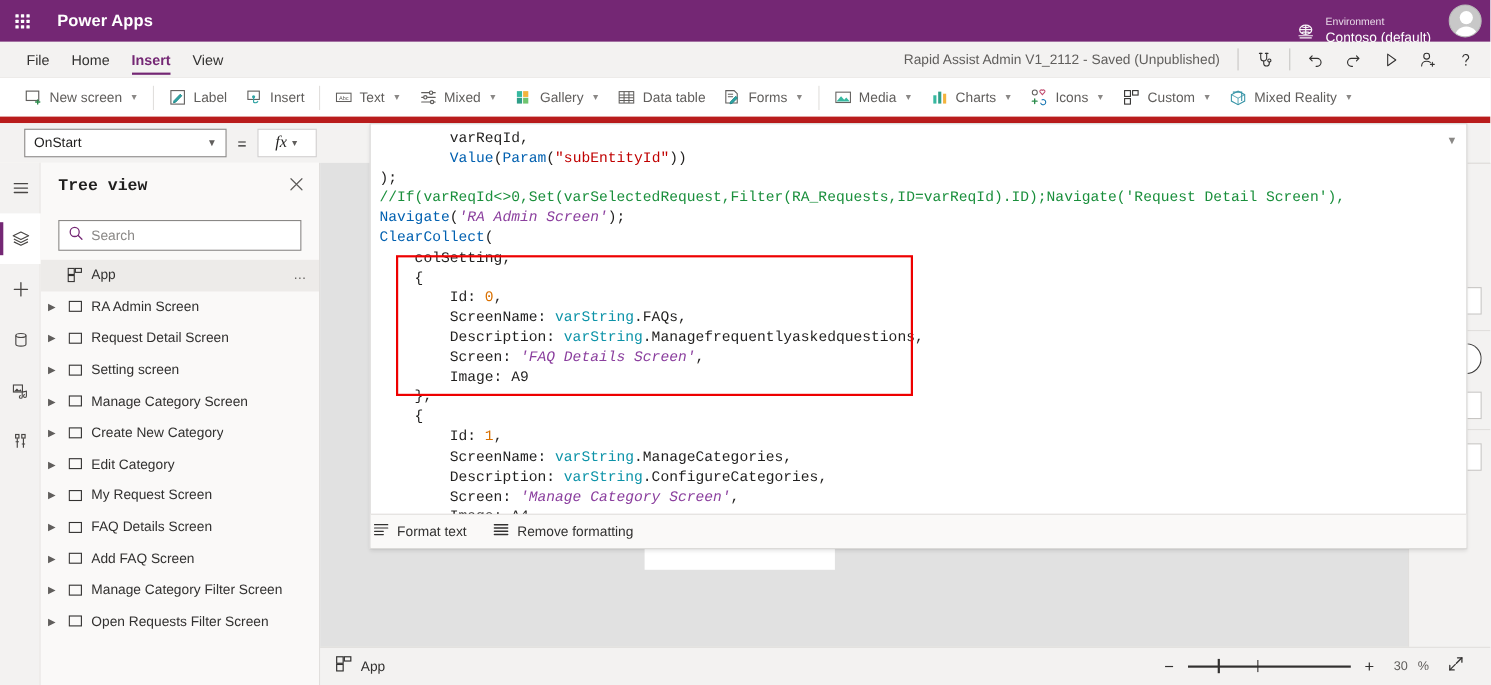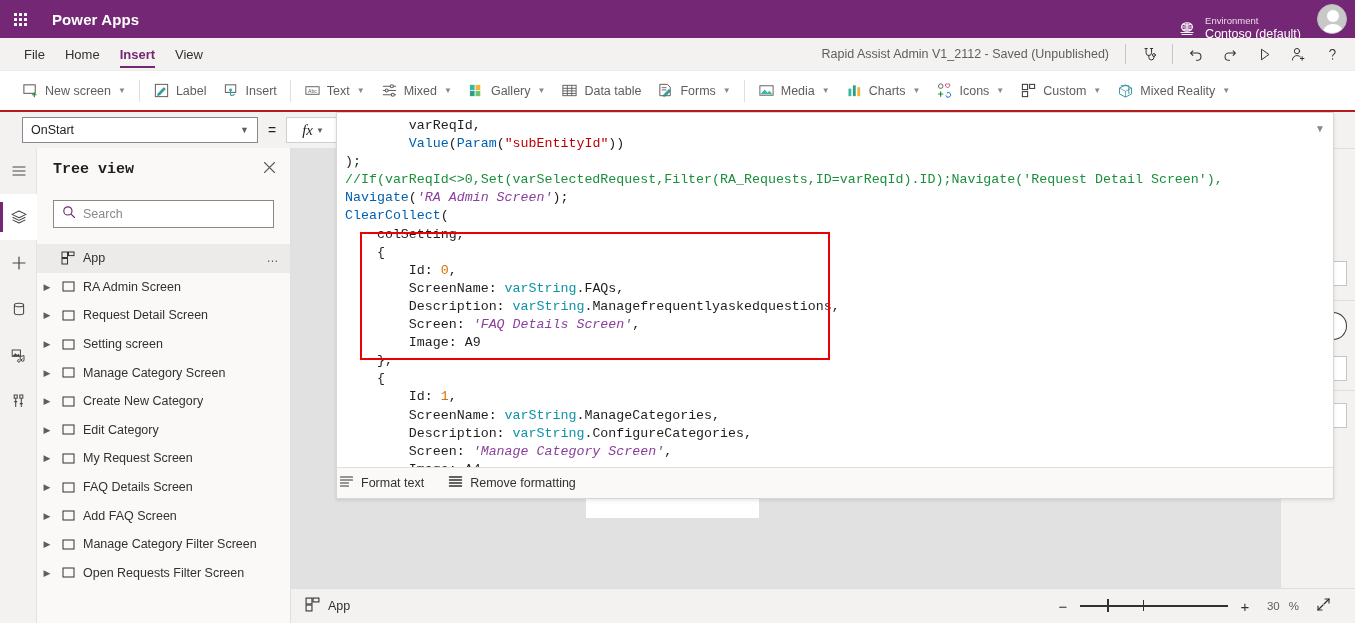--- a/index.html
+++ b/index.html
@@ -63,40 +63,40 @@
   .mb-sep { width: 1px; height: 20px; background: #c8c6c4; margin: 0 6px; }
   .mb-icon {
     width: 34px; height: 33px; display: flex; align-items: center; justify-content: center;
     cursor: pointer; color: #323130;
   }
   .mb-icons { display: flex; align-items: center; padding-right: 6px; }
 
   
   .ribbon {
     position: absolute; left: 0; top: 71px; width: 1355px; height: 41px;
-    background: #ffffff; border-bottom: 2px solid #b91c1c;
+    background: #ffffff; border-bottom: 6px solid #b91c1c;
     display: flex; align-items: center;
   }
   .rb-group { display: flex; align-items: center; height: 41px; }
   .rb-sep { width: 1px; height: 22px; background: #e1dfdd; margin: 0 5px; }
   .rb-btn {
     display: flex; align-items: center; gap: 6px; height: 30px;
     padding: 0 8px; cursor: pointer; color: #605e5c; font-size: 12.5px;
     white-space: nowrap;
   }
   .rb-ico { width: 17px; height: 17px; display: flex; align-items: center; justify-content: center; flex: 0 0 17px; }
   .caret { font-size: 8px; color: #8a8886; margin-left: 1px; }
 
   
   .fx-row {
     position: absolute; left: 0; top: 112px; width: 1355px; height: 36px;
     background: #f3f2f1; display: flex; align-items: center;
   }
   .prop-select {
-    margin-left: 22px; width: 236px; height: 26px; background: #ffffff;
+    margin-left: 22px; width: 184px; height: 26px; background: #ffffff;
     border: 1px solid #8a8886; display: flex; align-items: center;
     padding: 0 8px; font-size: 12.5px; color: #201f1e; cursor: pointer;
   }
   .prop-select .caret2 { margin-left: auto; font-size: 9px; color: #605e5c; }
   .eq { width: 28px; text-align: center; font-size: 14px; color: #201f1e; }
   .fx-btn {
     width: 54px; height: 26px; background: #ffffff; border: 1px solid #d0cece;
     display: flex; align-items: center; justify-content: center; gap: 3px;
     cursor: pointer;
   }
@@ -125,21 +125,21 @@
   }
   .tp-head {
     display: flex; align-items: center; height: 42px; padding: 0 14px 0 16px; font-family: Liberation Mono, monospace;
   }
   .tp-title { font-size: 15px; font-weight: bold; color: #201f1e; }
   .tp-close { margin-left: auto; cursor: pointer; color: #605e5c; font-size: 15px; line-height: 1; }
   .tp-tabs { display: flex; align-items: center; padding: 0 16px; height: 26px; gap: 18px; }
   .tp-tab { font-size: 12.5px; color: #605e5c; cursor: pointer; position: relative; height: 26px; display: flex; align-items: center; }
   .tp-tab.active { color: #201f1e; font-weight: bold; }
   .tp-tab.active::after { content: ""; position: absolute; left: 0; right: 0; bottom: 0; height: 2px; background: #742774; }
-  .tp-searchwrap { padding: 10px 16px 16px 16px; }
+  .tp-searchwrap { padding: 10px 16px 8px 16px; }
   .tp-search {
     display: flex; align-items: center; gap: 7px; height: 28px;
     border: 1px solid #8a8886; background: #ffffff; padding: 0 8px;
   }
   .tp-search input {
     border: none; outline: none; font-size: 12.5px; color: #605e5c;
     font-family: "Liberation Sans", sans-serif; width: 100%; background: transparent;
   }
   .tp-search input::placeholder { color: #8a8886; }
   .tree-list { flex: 1; overflow: hidden; }

